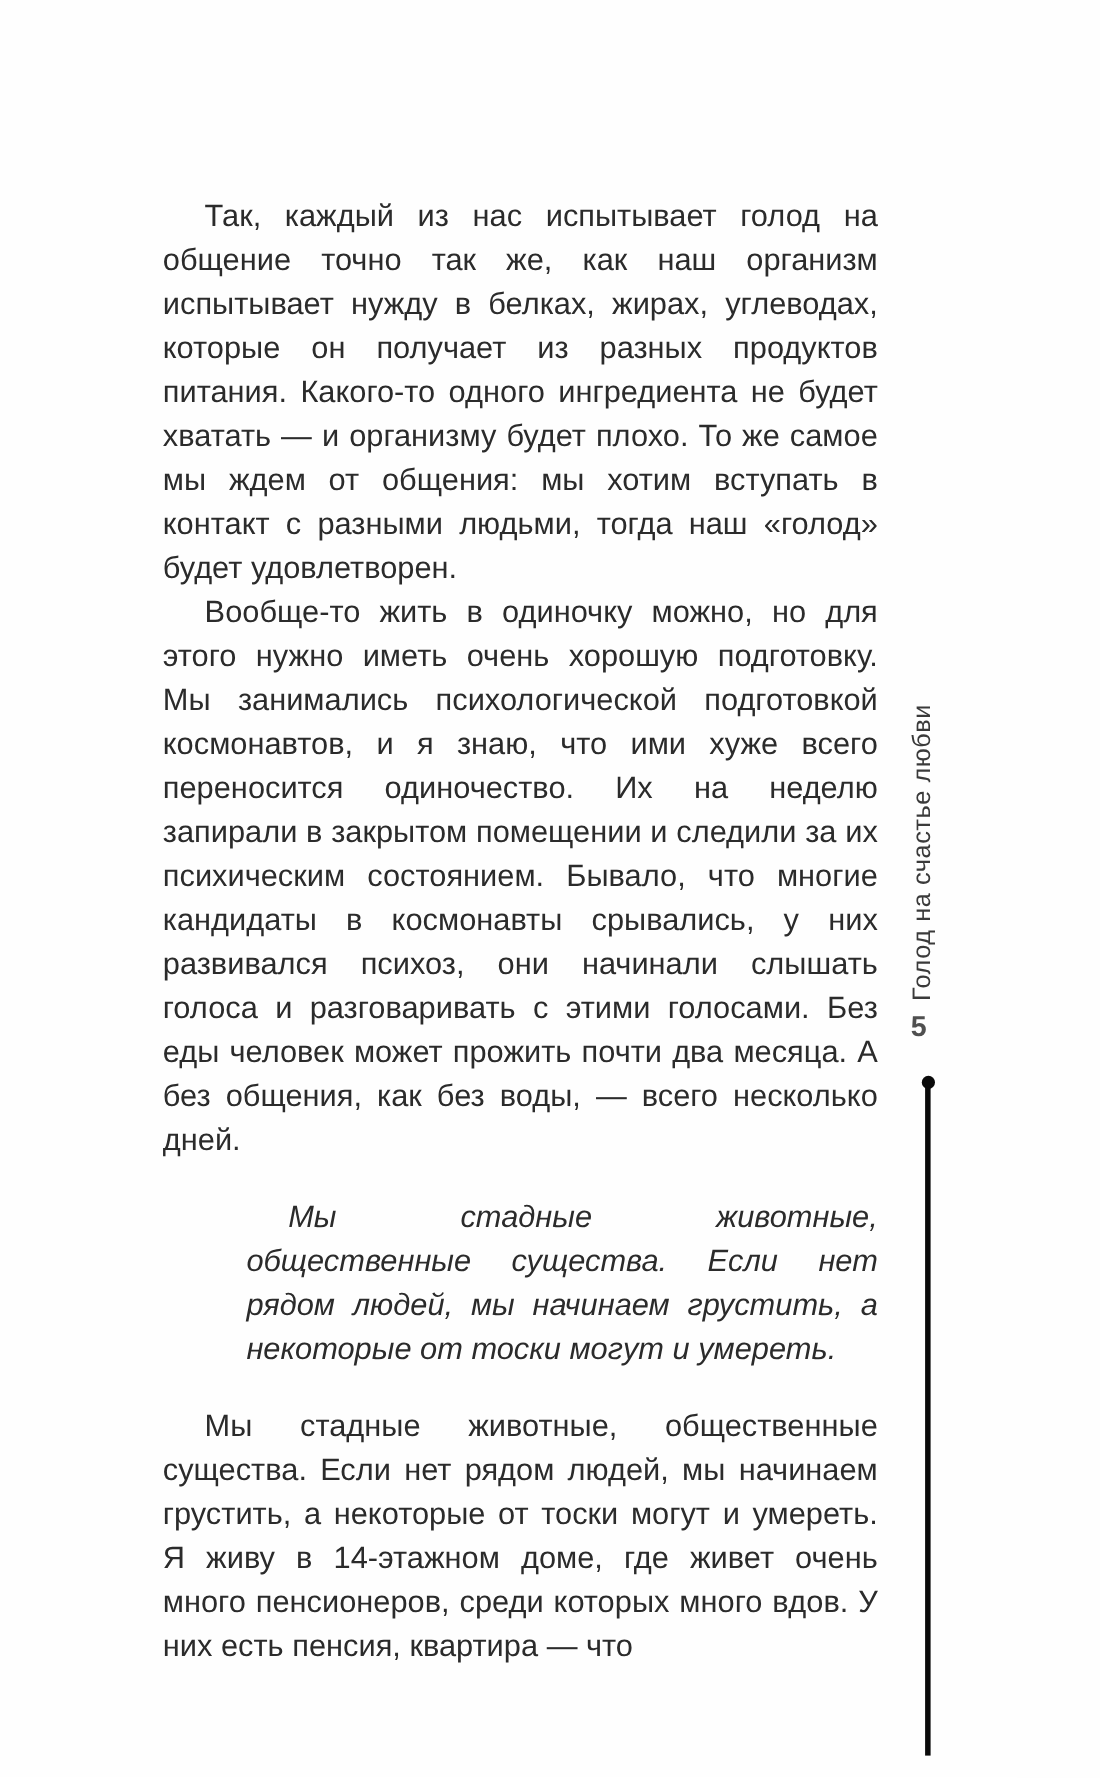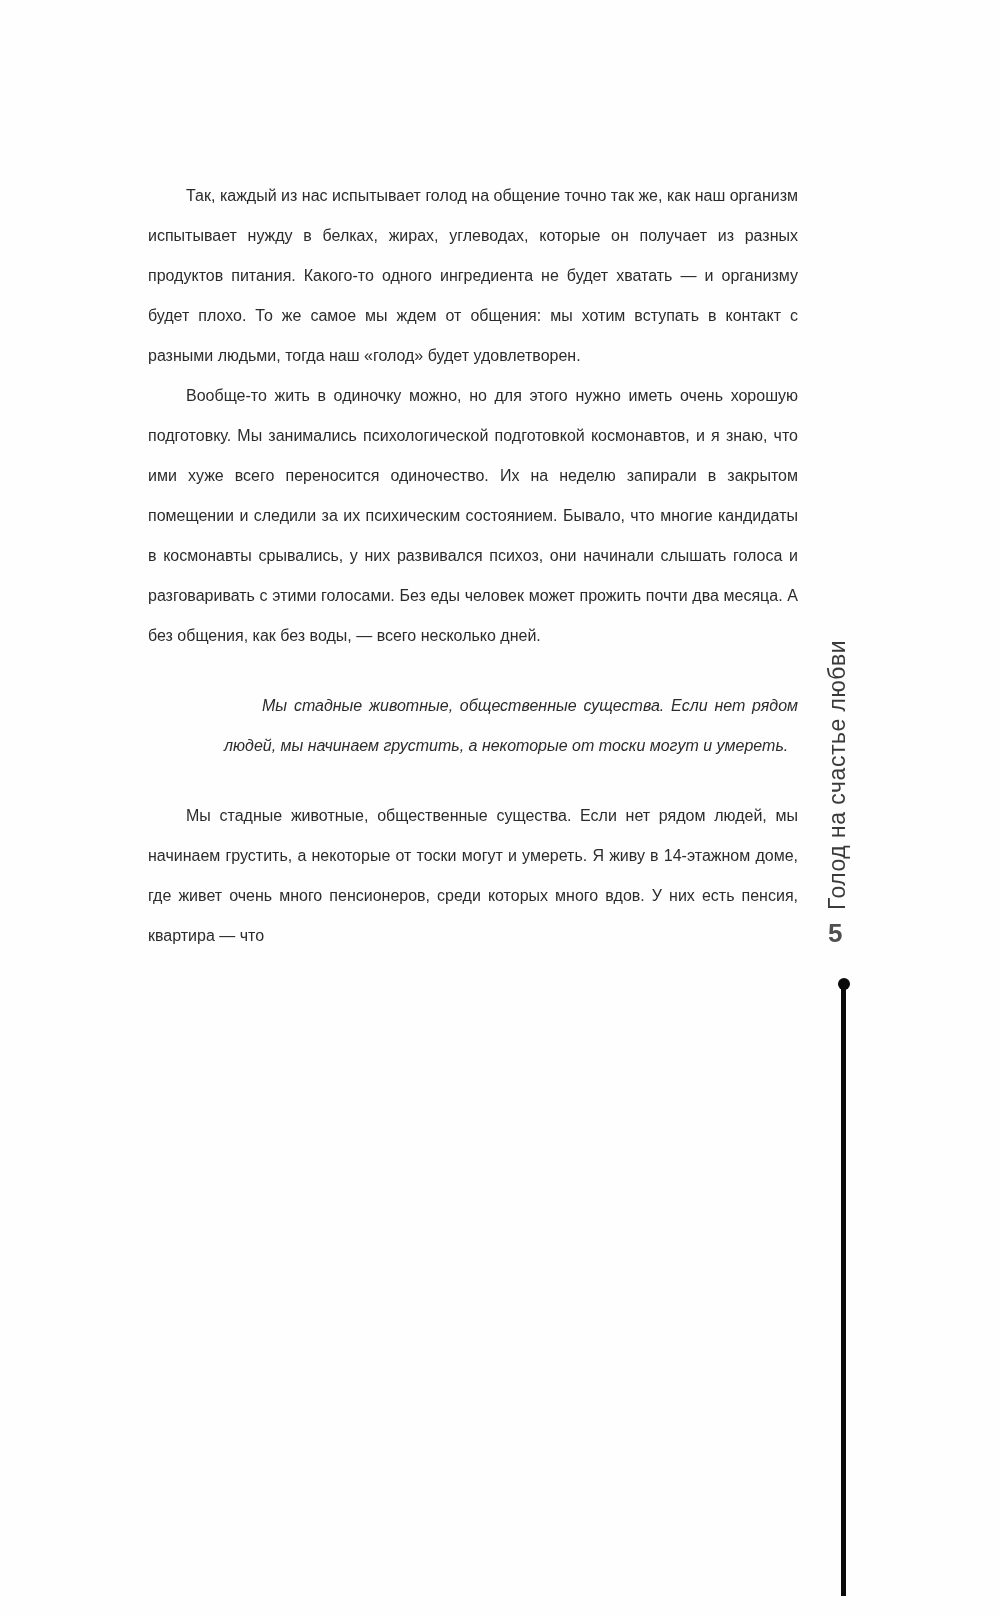--- a/index.html
+++ b/index.html
@@ -14,21 +14,21 @@
       background: #fefefe;
       font-family: "Liberation Sans", "DejaVu Sans", sans-serif;
       color: #2b2b2b;
       overflow: hidden;
     }
     .text-block {
       position: absolute;
       left: 148px;
       top: 176px;
       width: 650px;
-      font-size: 16px;
+      font-size: 28px;
       line-height: 40px;
       text-align: justify;
     }
     .para {
       margin: 0;
       text-indent: 38px;
     }
     .quote {
       margin: 30px 0 30px 76px;
       font-style: italic;

